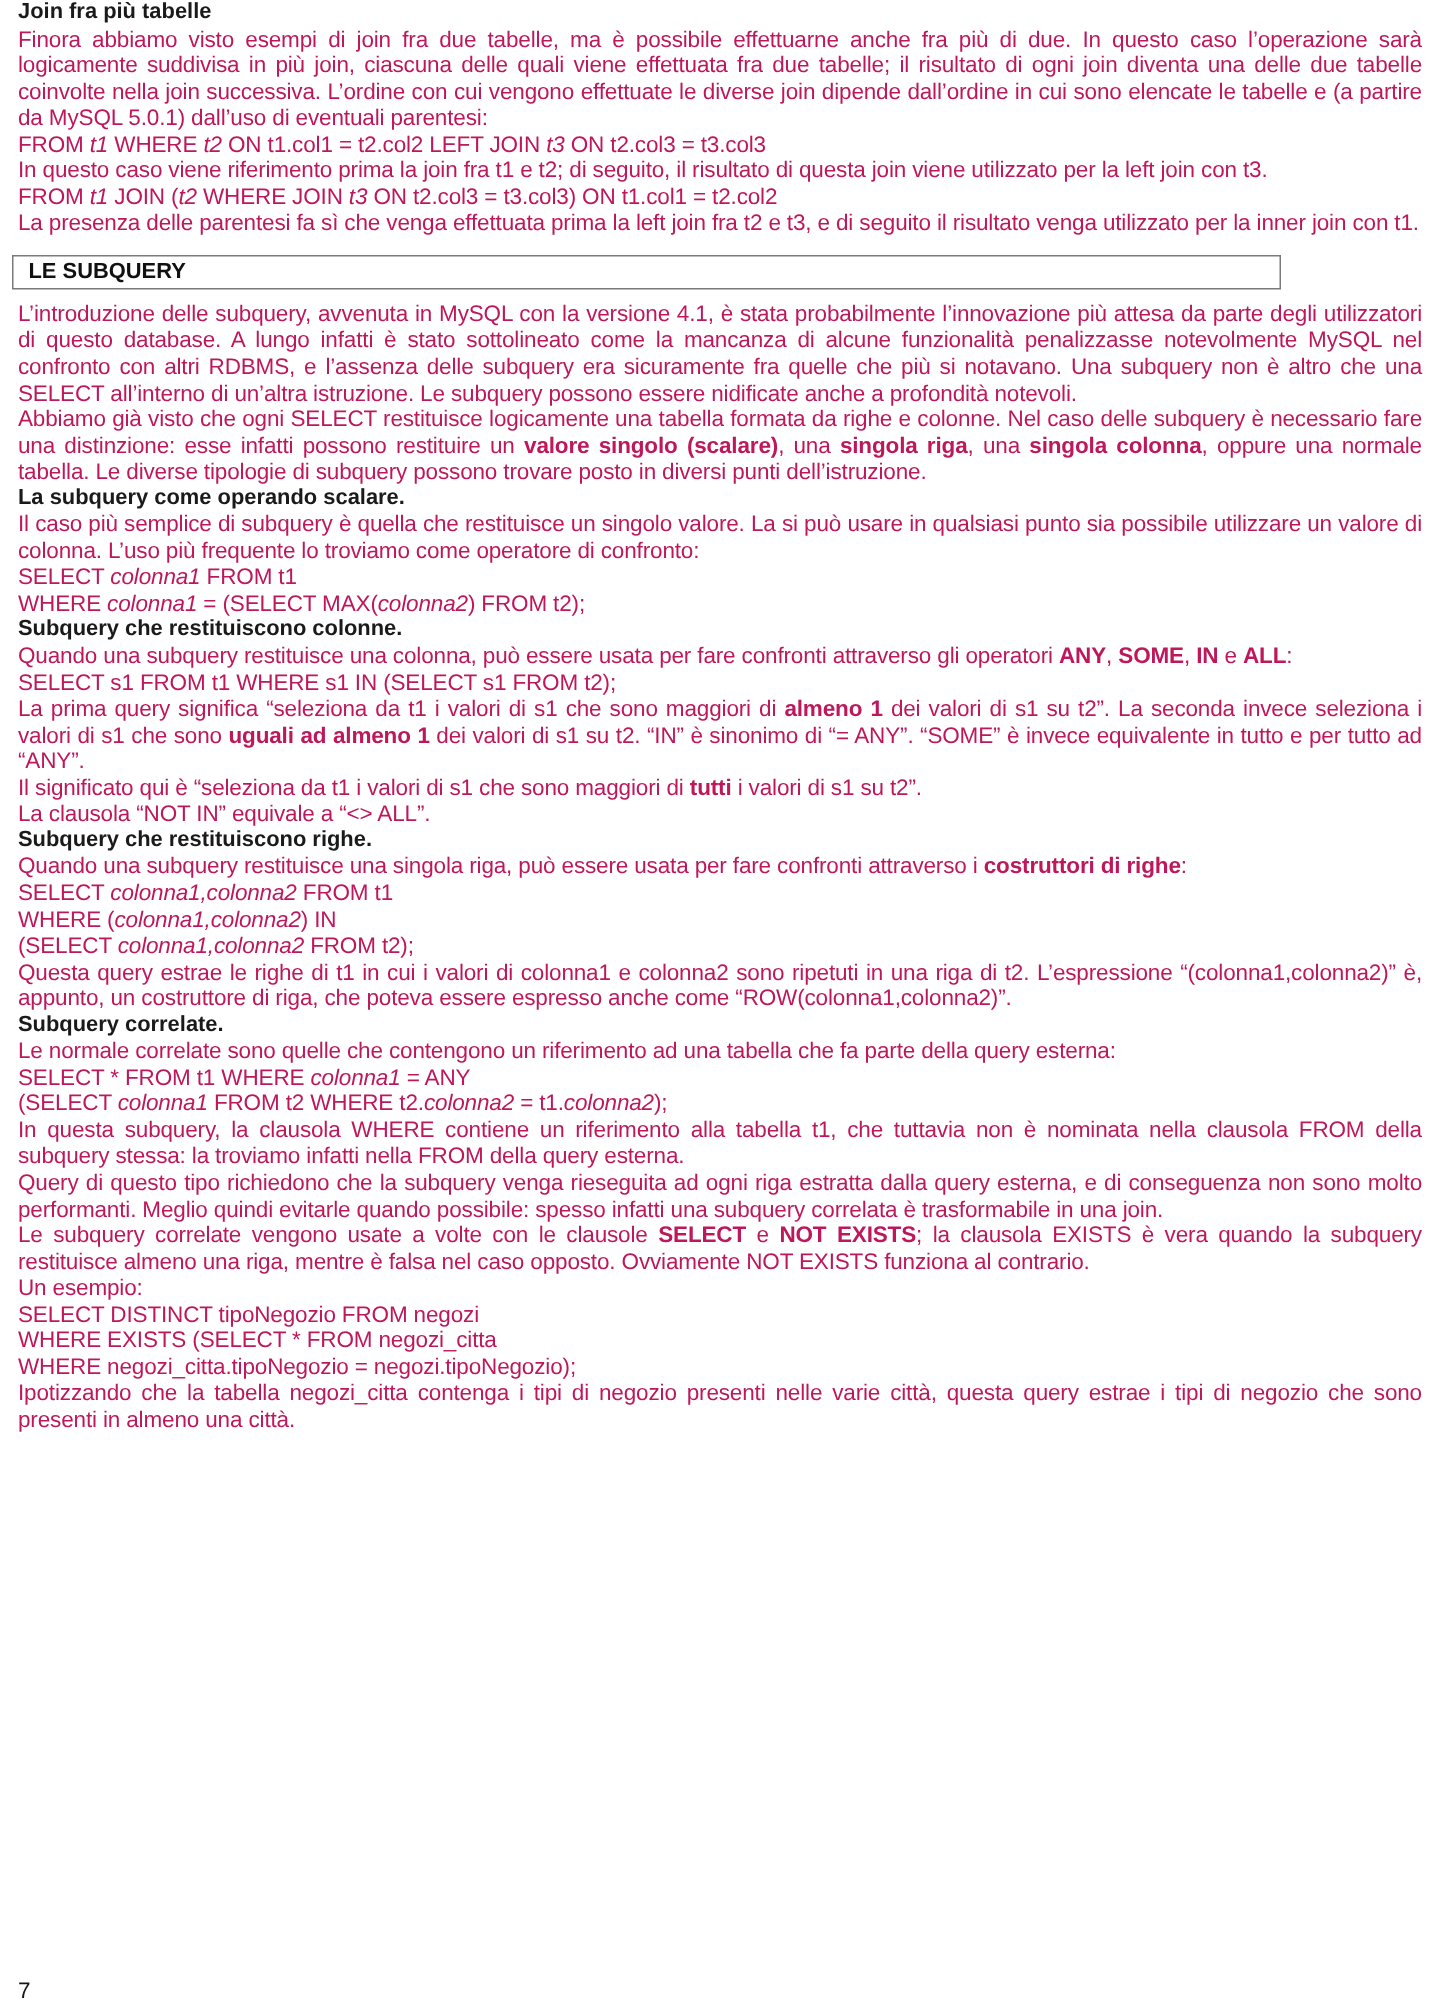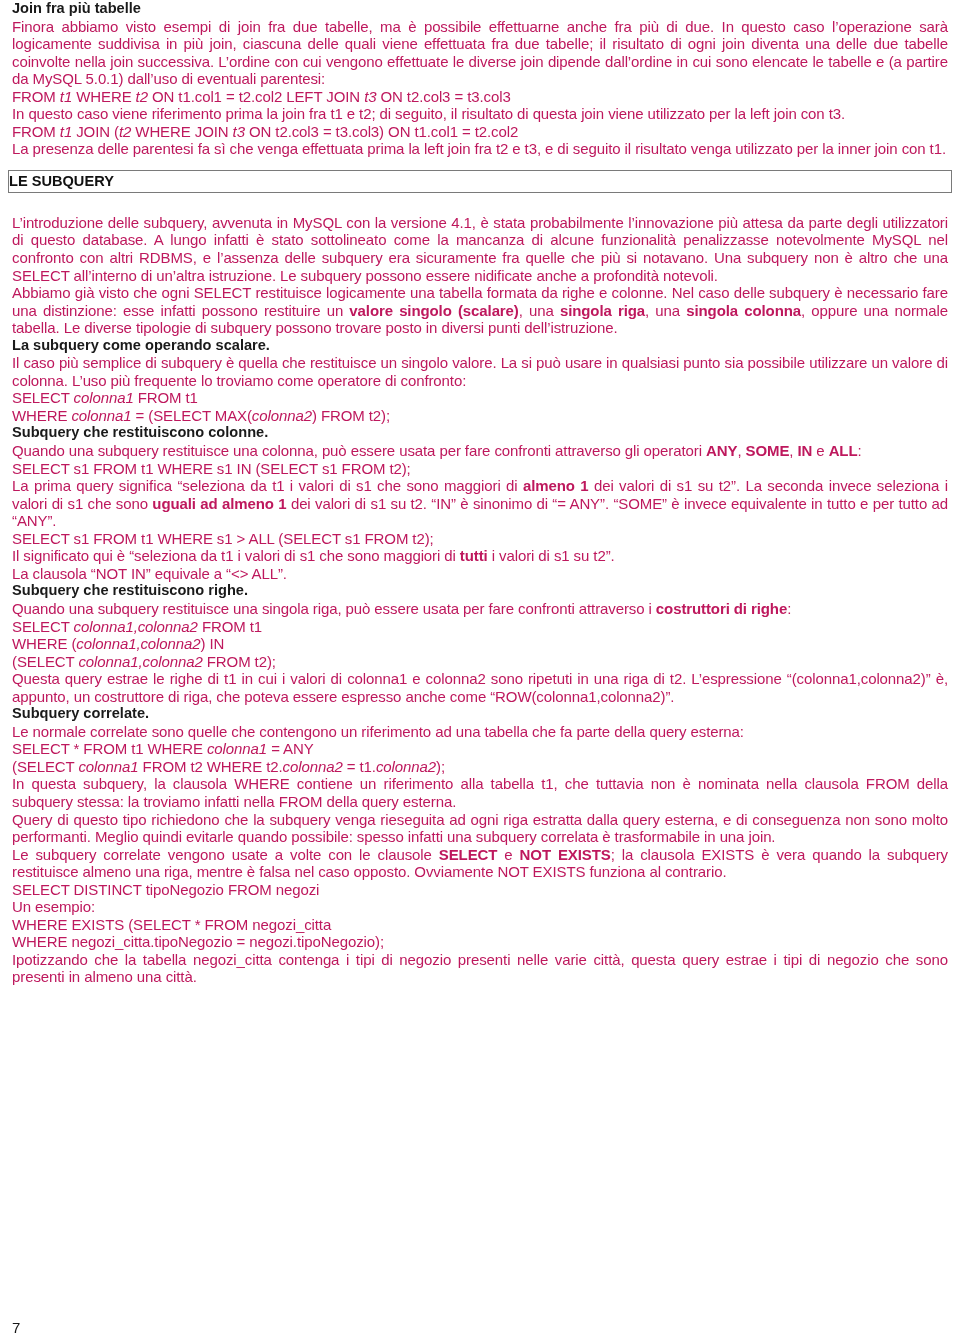--- a/index.html
+++ b/index.html
@@ -36,26 +36,26 @@
   .head-bold {
     font-weight: bold;
     font-size: 14.6px;
     line-height: 17.55px;
   }
   .spacer-12 { height: 12px; }
   .spacer-5 { height: 5px; }
 
   .subquery-box {
     border: 1px solid #7a7a7a;
-    margin: 0 0 16px -4px;
-    width: 944px;
+    margin: 0 0 3px -4px;
+    width: 846px;
     height: 23px;
     display: flex;
     align-items: center;
-    padding-left: 0;
+    padding-left: 10px;
     background: #ffffff;
   }
   .subquery-box .bx-title {
     font-weight: bold;
     font-size: 14.6px;
     line-height: 17px;
     letter-spacing: 0px;
     color: #111;
   }
   .pagenum {
@@ -107,21 +107,20 @@
 
 
   <div class="head-bold">Subquery che restituiscono colonne.</div>
 
   <p class="t just block"><span>Quando una subquery restituisce una colonna, può essere usata per fare confronti attraverso gli operatori </span><span class="bold">ANY</span><span>, </span><span class="bold">SOME</span><span>, </span><span class="bold">IN</span><span> e </span><span class="bold">ALL</span><span>:</span></p>
 
   <div class="t block">SELECT s1 FROM t1 WHERE s1 IN (SELECT s1 FROM t2);</div>
 
   <p class="t just block"><span>La prima query significa “seleziona da t1 i valori di s1 che sono maggiori di </span><span class="bold">almeno 1</span><span> dei valori di s1 su t2”. La seconda invece seleziona i valori di s1 che sono </span><span class="bold">uguali ad almeno 1</span><span> dei valori di s1 su t2. “IN” è sinonimo di “= ANY”. “SOME” è invece equivalente in tutto e per tutto ad “ANY”.</span></p>
 
-  <div class="t block">SELECT s1 FROM t1 WHERE s1 &gt; ALL (SELECT s1 FROM t2);</div>
 
   <p class="t just block"><span>Il significato qui è “seleziona da t1 i valori di s1 che sono maggiori di </span><span class="bold">tutti</span><span> i valori di s1 su t2”.</span></p>
 
   <div class="t block">La clausola “NOT IN” equivale a “&lt;&gt; ALL”.</div>
 
   <div class="head-bold">Subquery che restituiscono righe.</div>
 
   <p class="t just block"><span>Quando una subquery restituisce una singola riga, può essere usata per fare confronti attraverso i </span><span class="bold">costruttori di righe</span><span>:</span></p>
 
   <div class="t block"><span>SELECT </span><span class="ital">colonna1,colonna2</span><span> FROM t1</span></div>
@@ -139,23 +138,23 @@
   <div class="t block"><span>SELECT * FROM t1 WHERE </span><span class="ital">colonna1</span><span> = ANY</span></div>
 
   <div class="t block"><span>(SELECT </span><span class="ital">colonna1</span><span> FROM t2 WHERE t2.</span><span class="ital">colonna2</span><span> = t1.</span><span class="ital">colonna2</span><span>);</span></div>
 
   <p class="t just block">In questa subquery, la clausola WHERE contiene un riferimento alla tabella t1, che tuttavia non è nominata nella clausola FROM della subquery stessa: la troviamo infatti nella FROM della query esterna.</p>
 
   <p class="t just block">Query di questo tipo richiedono che la subquery venga rieseguita ad ogni riga estratta dalla query esterna, e di conseguenza non sono molto performanti. Meglio quindi evitarle quando possibile: spesso infatti una subquery correlata è trasformabile in una join.</p>
 
   <p class="t just block"><span>Le subquery correlate vengono usate a volte con le clausole </span><span class="bold">SELECT</span><span> e </span><span class="bold">NOT EXISTS</span><span>; la clausola EXISTS è vera quando la subquery restituisce almeno una riga, mentre è falsa nel caso opposto. Ovviamente NOT EXISTS funziona al contrario.</span></p>
 
+  <div class="t block">Un esempio:</div>
+
   <div class="t block">SELECT DISTINCT tipoNegozio FROM negozi</div>
-
-  <div class="t block">Un esempio:</div>
   <div class="t block">WHERE EXISTS (SELECT * FROM negozi_citta</div>
   <div class="t block">WHERE negozi_citta.tipoNegozio = negozi.tipoNegozio);</div>
 
   <p class="t just block">Ipotizzando che la tabella negozi_citta contenga i tipi di negozio presenti nelle varie città, questa query estrae i tipi di negozio che sono presenti in almeno una città.</p>
 
   <div class="pagenum">7</div>
 
 </div>
 
 </body></html>

